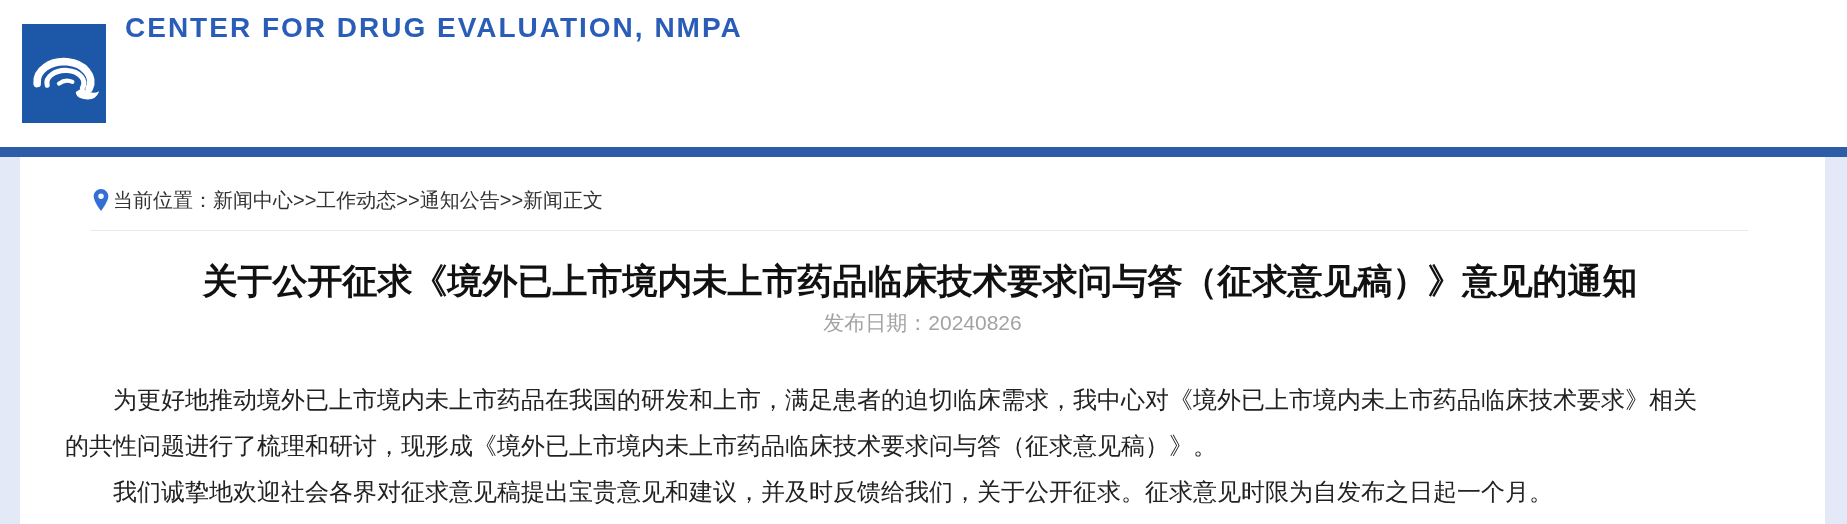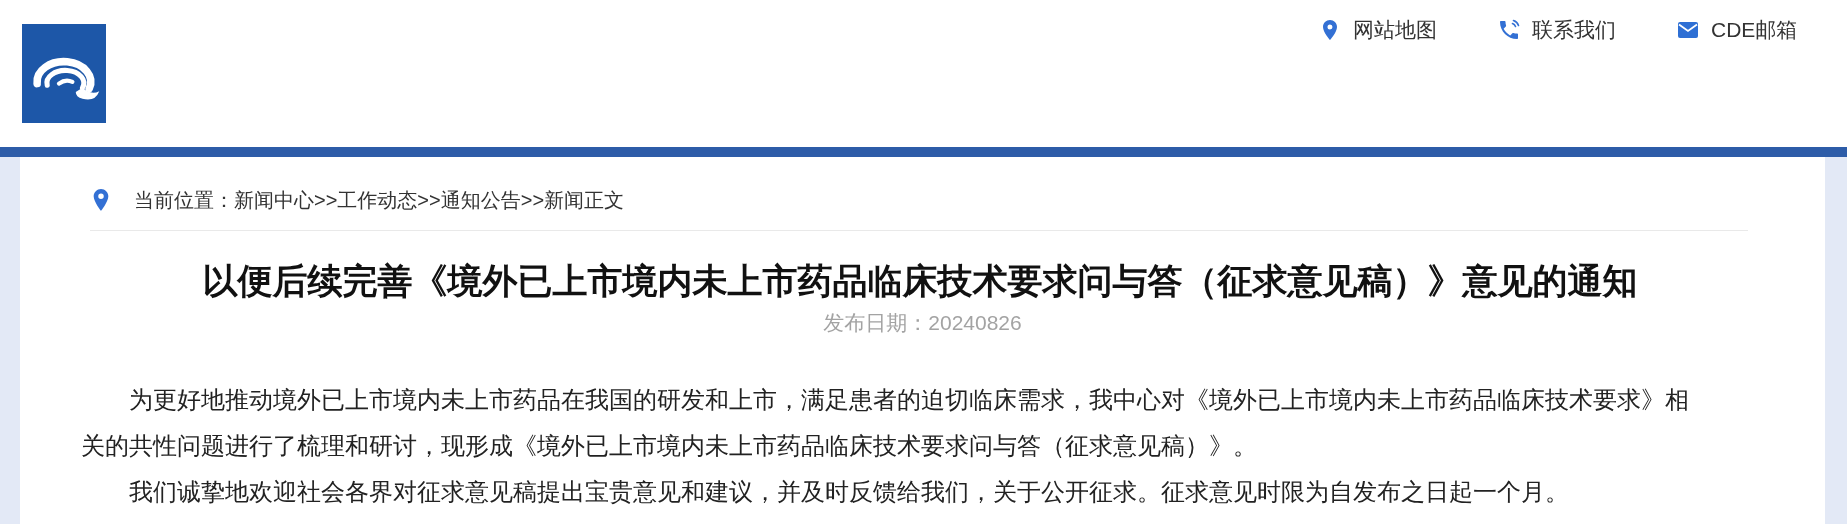--- a/index.html
+++ b/index.html
@@ -111,21 +111,21 @@
   .card {
     position: absolute;
     left: 20px; right: 22px; top: 0; bottom: 0;
     background: #ffffff;
     overflow: hidden;
   }
   .breadcrumb {
     margin: 29px 0 16px 70px;
     display: flex;
     align-items: center;
-    gap: 22px;
+    gap: 1px;
     height: 28px;
   }
   .breadcrumb svg { width: 22px; height: 26px; flex: 0 0 auto; }
   .breadcrumb-text { font-size: 20px; color: #333; cursor: pointer; white-space: nowrap; }
   .separator {
     margin: 15px 77px 0 70px;
     border: none;
     border-top: 1px solid #e9e9e9;
     height: 0;
   }
@@ -137,21 +137,21 @@
     color: #111111;
     line-height: 49px;
   }
   .publish-date {
     margin-top: 4px;
     text-align: center;
     font-size: 21px;
     color: #a3a3a3;
   }
   .article-body {
-    margin: 40px 120px 0 61px;
+    margin: 40px 120px 0 45px;
     font-size: 24px;
     line-height: 46px;
     color: #222222;
   }
   .article-body p { text-indent: 2em; }
 </style>
 </head>
 <body>
 
 <div class="header">
@@ -159,63 +159,41 @@
   <div class="logo">
     <svg viewBox="0 0 100 100">
       <path d="M18 62 a32 24 0 1 1 62 6" fill="none" stroke="#ffffff" stroke-width="9" stroke-linecap="round"></path>
       <path d="M30 64 a22 15 0 1 1 42 3" fill="none" stroke="#ffffff" stroke-width="6" stroke-linecap="round"></path>
       <path d="M72 67 q10 9 20 4 q-5 13 -20 9 q-8 -2 -8 -8" fill="#ffffff"></path>
       <path d="M44 62 q8 -6 16 -2" fill="none" stroke="#ffffff" stroke-width="5" stroke-linecap="round"></path>
     </svg>
   </div>
 
   <div class="titles">
+    <div class="site-subtitle">CENTER FOR DRUG EVALUATION, NMPA</div>
   </div>
 
-  <div class="quick-links">
-    <div class="quick-link">
-      <svg viewBox="0 0 24 24">
-        <path fill="#3370d4" d="M12 2C8.1 2 5 5.1 5 9c0 5.2 7 13 7 13s7-7.8 7-13c0-3.9-3.1-7-7-7zm0 9.5A2.5 2.5 0 1 1 12 6.5a2.5 2.5 0 0 1 0 5z"></path>
-      </svg>
-      <span>网站地图</span>
-    </div>
-    <div class="quick-link">
-      <svg viewBox="0 0 24 24">
-        <path fill="#3370d4" d="M6.62 10.79c1.44 2.83 3.76 5.14 6.59 6.59l2.2-2.2c.27-.27.67-.36 1.02-.24 1.12.37 2.33.57 3.57.57.55 0 1 .45 1 1V20c0 .55-.45 1-1 1-9.39 0-17-7.61-17-17 0-.55.45-1 1-1h3.5c.55 0 1 .45 1 1 0 1.25.2 2.45.57 3.57.11.35.03.74-.25 1.02l-2.2 2.2z"></path>
-        <path fill="none" stroke="#3370d4" stroke-width="1.6" stroke-linecap="round" d="M15.5 5.5a5 5 0 0 1 3 3"></path>
-        <path fill="none" stroke="#3370d4" stroke-width="1.6" stroke-linecap="round" d="M16.5 2.5a8 8 0 0 1 5 5"></path>
-      </svg>
-      <span>联系我们</span>
-    </div>
-    <div class="quick-link">
-      <svg viewBox="0 0 24 24">
-        <rect x="2" y="4" width="20" height="16" rx="2" fill="#2e6fd4"></rect>
-        <path d="M3 6.5 L12 13 L21 6.5" fill="none" stroke="#ffffff" stroke-width="1.8"></path>
-      </svg>
-      <span>CDE邮箱</span>
-    </div>
-  </div>
 
 </div>
 
 <div class="top-bar"></div>
 
 <div class="main">
   <div class="card">
 
     <div class="breadcrumb">
       <svg viewBox="0 0 24 28">
         <path fill="#3370d4" d="M12 2C7.6 2 4 5.6 4 10c0 6 8 16 8 16s8-10 8-16c0-4.4-3.6-8-8-8zm0 11a3 3 0 1 1 0-6 3 3 0 0 1 0 6z"></path>
       </svg>
       <span class="breadcrumb-text">当前位置：新闻中心&gt;&gt;工作动态&gt;&gt;通知公告&gt;&gt;新闻正文</span>
     </div>
 
     <hr class="separator">
 
-    <div class="article-title">以便后续完善《境外已上市境内未上市药品临床技术要求问与答（征求意见稿）》意见的通知</div>
+    <div class="article-title">关于公开征求《境外已上市境内未上市药品临床技术要求问与答（征求意见稿）》意见的通知</div>
 
     <div class="publish-date">发布日期：20240826</div>
 
     <div class="article-body">
       <p>为更好地推动境外已上市境内未上市药品在我国的研发和上市，满足患者的迫切临床需求，我中心对《境外已上市境内未上市药品临床技术要求》相关的共性问题进行了梳理和研讨，现形成《境外已上市境内未上市药品临床技术要求问与答（征求意见稿）》。</p>
       <p>我们诚挚地欢迎社会各界对征求意见稿提出宝贵意见和建议，并及时反馈给我们，关于公开征求。征求意见时限为自发布之日起一个月。</p>
     </div>
 
   </div>
 </div>

